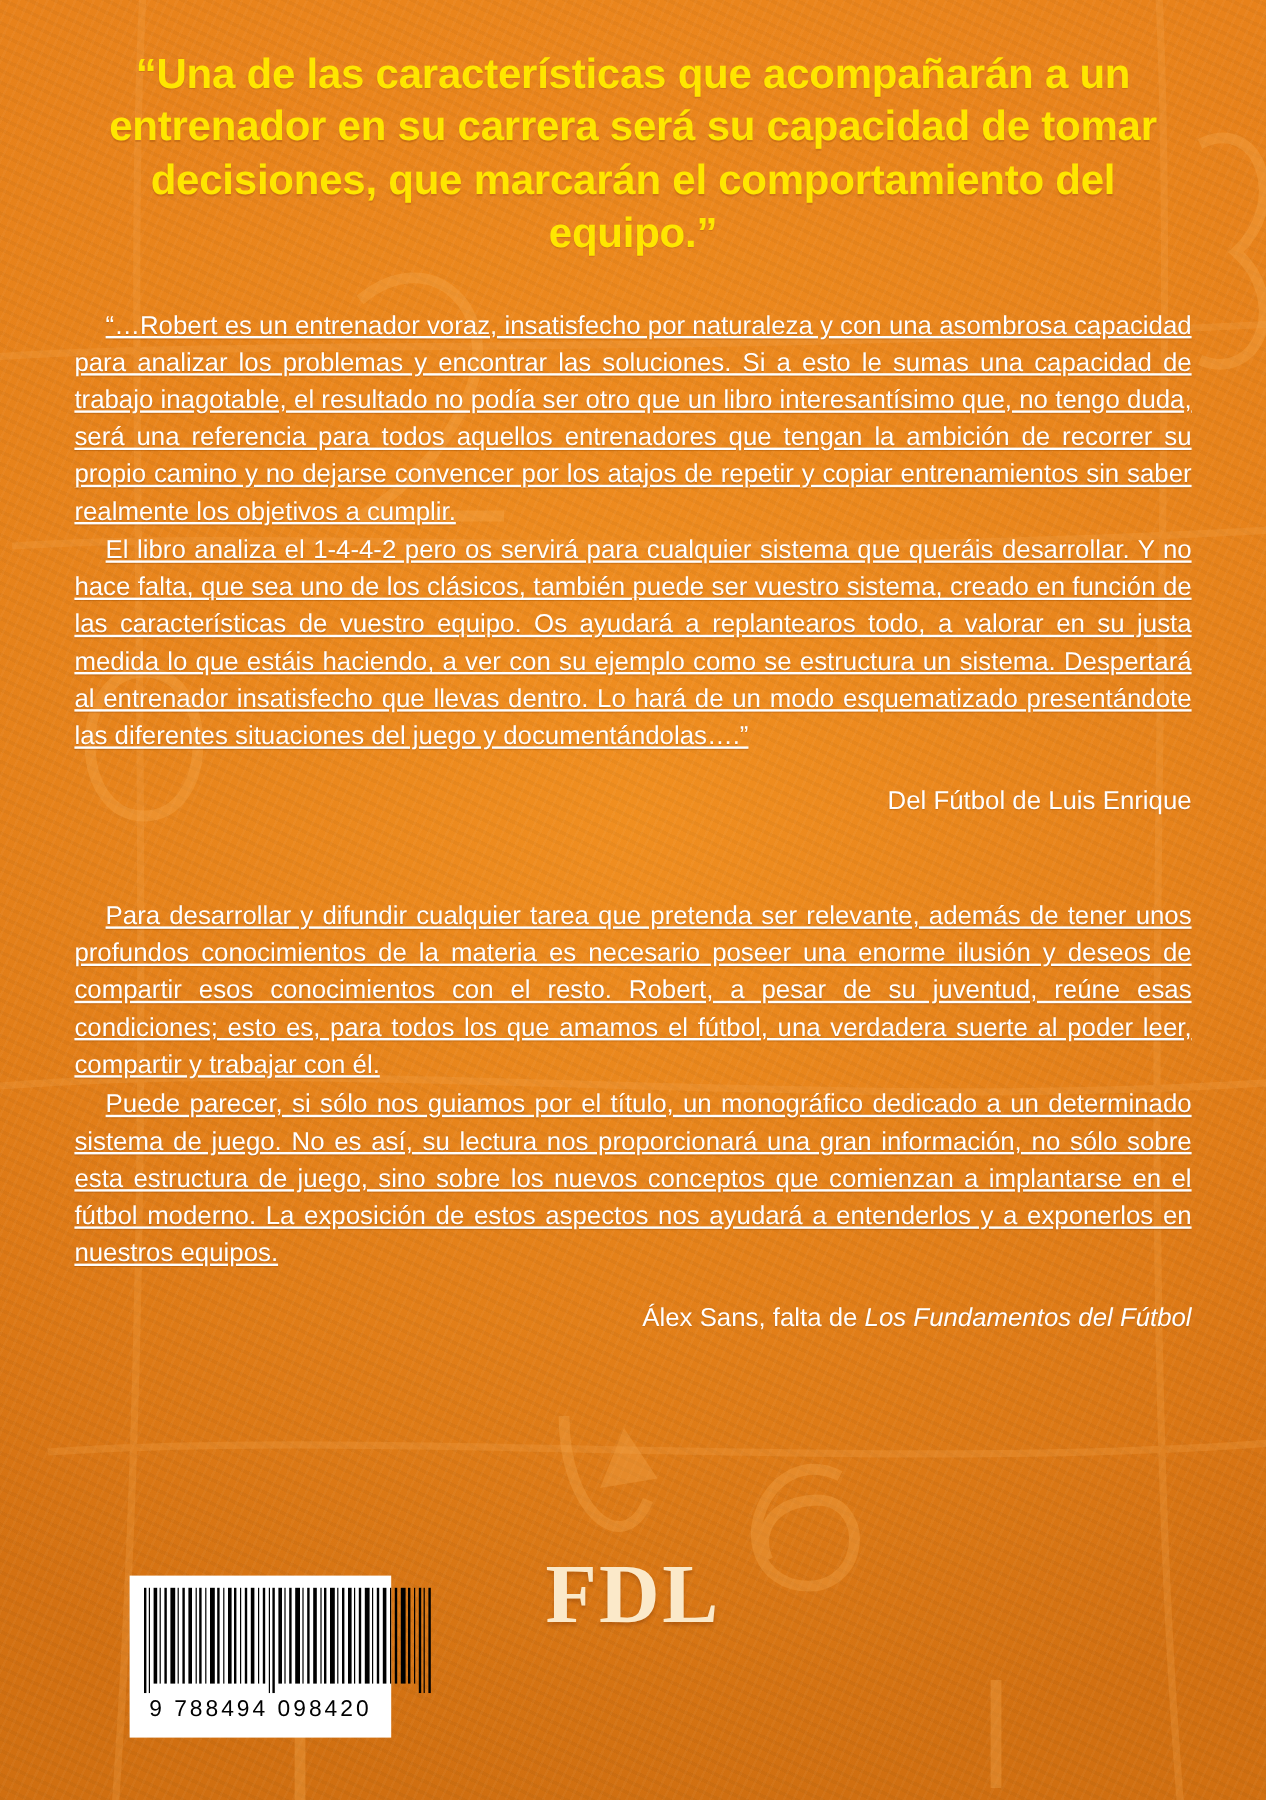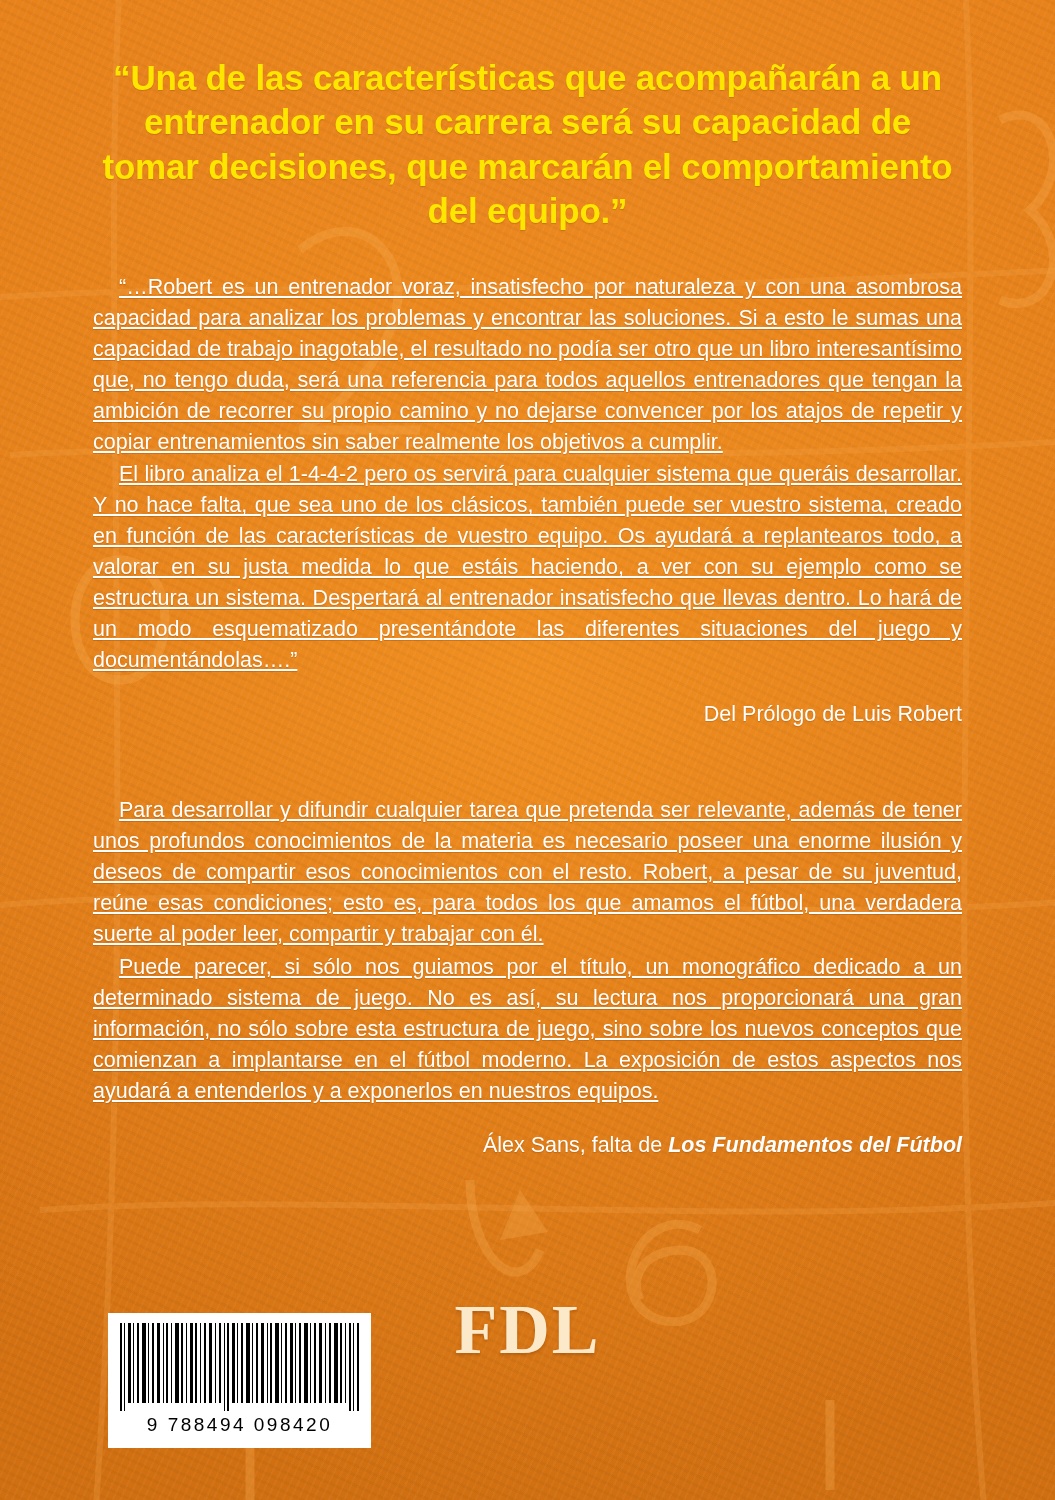--- a/index.html
+++ b/index.html
@@ -41,22 +41,21 @@
   .ghost-numbers {
     position: absolute;
     inset: 0;
     pointer-events: none;
     opacity: 0.45;
   }
 
   .content {
     position: relative;
     z-index: 5;
-    padding: 0 93px;
-    margin-top: 16px;
+    padding: 0 62px;
   }
 
   .headline {
     margin: 0;
     padding-top: 40px;
     text-align: center;
     font-weight: bold;
     font-size: 35px;
     line-height: 1.27;
     color: #ffe600;
@@ -82,21 +81,20 @@
   }
   .attribution {
     margin-top: 26px;
     text-align: right;
     color: #ffffff;
     font-size: 21.5px;
     text-shadow: 0 1px 1px rgba(130,60,0,0.30);
   }
   .attribution .ital {
     font-style: italic;
-    font-weight: bold;
   }
   .block-gap {
     height: 30px;
   }
 
   .publisher {
     position: absolute;
     left: 0;
     right: 0;
     top: 1290px;
@@ -109,21 +107,21 @@
     letter-spacing: 2px;
     color: #fbe9c9;
     text-shadow: 0 2px 3px rgba(120,50,0,0.35);
     font-weight: bold;
   }
 
   .barcode-box {
     position: absolute;
     left: 108px;
     top: 1313px;
-    width: 263px;
+    width: 218px;
     height: 135px;
     background: #ffffff;
     z-index: 6;
     padding: 6px 0 0 0;
     box-sizing: border-box;
   }
   .bars {
     height: 88px;
     margin: 4px 12px 0 12px;
     display: block;
@@ -169,21 +167,21 @@
   </svg>
 
   <div class="content">
 
     <h1 class="headline">“Una de las características que acompañarán a un entrenador en su carrera será su capacidad de tomar decisiones, que marcarán el comportamiento del equipo.”</h1>
 
     <div class="body-block">
       <p>“…Robert es un entrenador voraz, insatisfecho por naturaleza y con una asombrosa capacidad para analizar los problemas y encontrar las soluciones. Si a esto le sumas una capacidad de trabajo inagotable, el resultado no podía ser otro que un libro interesantísimo que, no tengo duda, será una referencia para todos aquellos entrenadores que tengan la ambición de recorrer su propio camino y no dejarse convencer por los atajos de repetir y copiar entrenamientos sin saber realmente los objetivos a cumplir.</p>
       <p>El libro analiza el 1-4-4-2 pero os servirá para cualquier sistema que queráis desarrollar. Y no hace falta, que sea uno de los clásicos, también puede ser vuestro sistema, creado en función de las características de vuestro equipo. Os ayudará a replantearos todo, a valorar en su justa medida lo que estáis haciendo, a ver con su ejemplo como se estructura un sistema. Despertará al entrenador insatisfecho que llevas dentro. Lo hará de un modo esquematizado presentándote las diferentes situaciones del juego y documentándolas….”</p>
     </div>
-    <div class="attribution">Del Prólogo de Luis Robert</div>
+    <div class="attribution">Del Fútbol de Luis Enrique</div>
 
     <div class="block-gap"></div>
 
     <div class="body-block">
       <p>Para desarrollar y difundir cualquier tarea que pretenda ser relevante, además de tener unos profundos conocimientos de la materia es necesario poseer una enorme ilusión y deseos de compartir esos conocimientos con el resto. Robert, a pesar de su juventud, reúne esas condiciones; esto es, para todos los que amamos el fútbol, una verdadera suerte al poder leer, compartir y trabajar con él.</p>
       <p>Puede parecer, si sólo nos guiamos por el título, un monográfico dedicado a un determinado sistema de juego. No es así, su lectura nos proporcionará una gran  información, no sólo sobre esta estructura de juego, sino sobre los nuevos conceptos que comienzan a implantarse en el fútbol moderno. La exposición de estos aspectos nos ayudará a entenderlos y a exponerlos en nuestros equipos.</p>
     </div>
     <div class="attribution">
       <span>Álex Sans, falta de </span><span class="ital">Los Fundamentos del Fútbol</span>
     </div>

